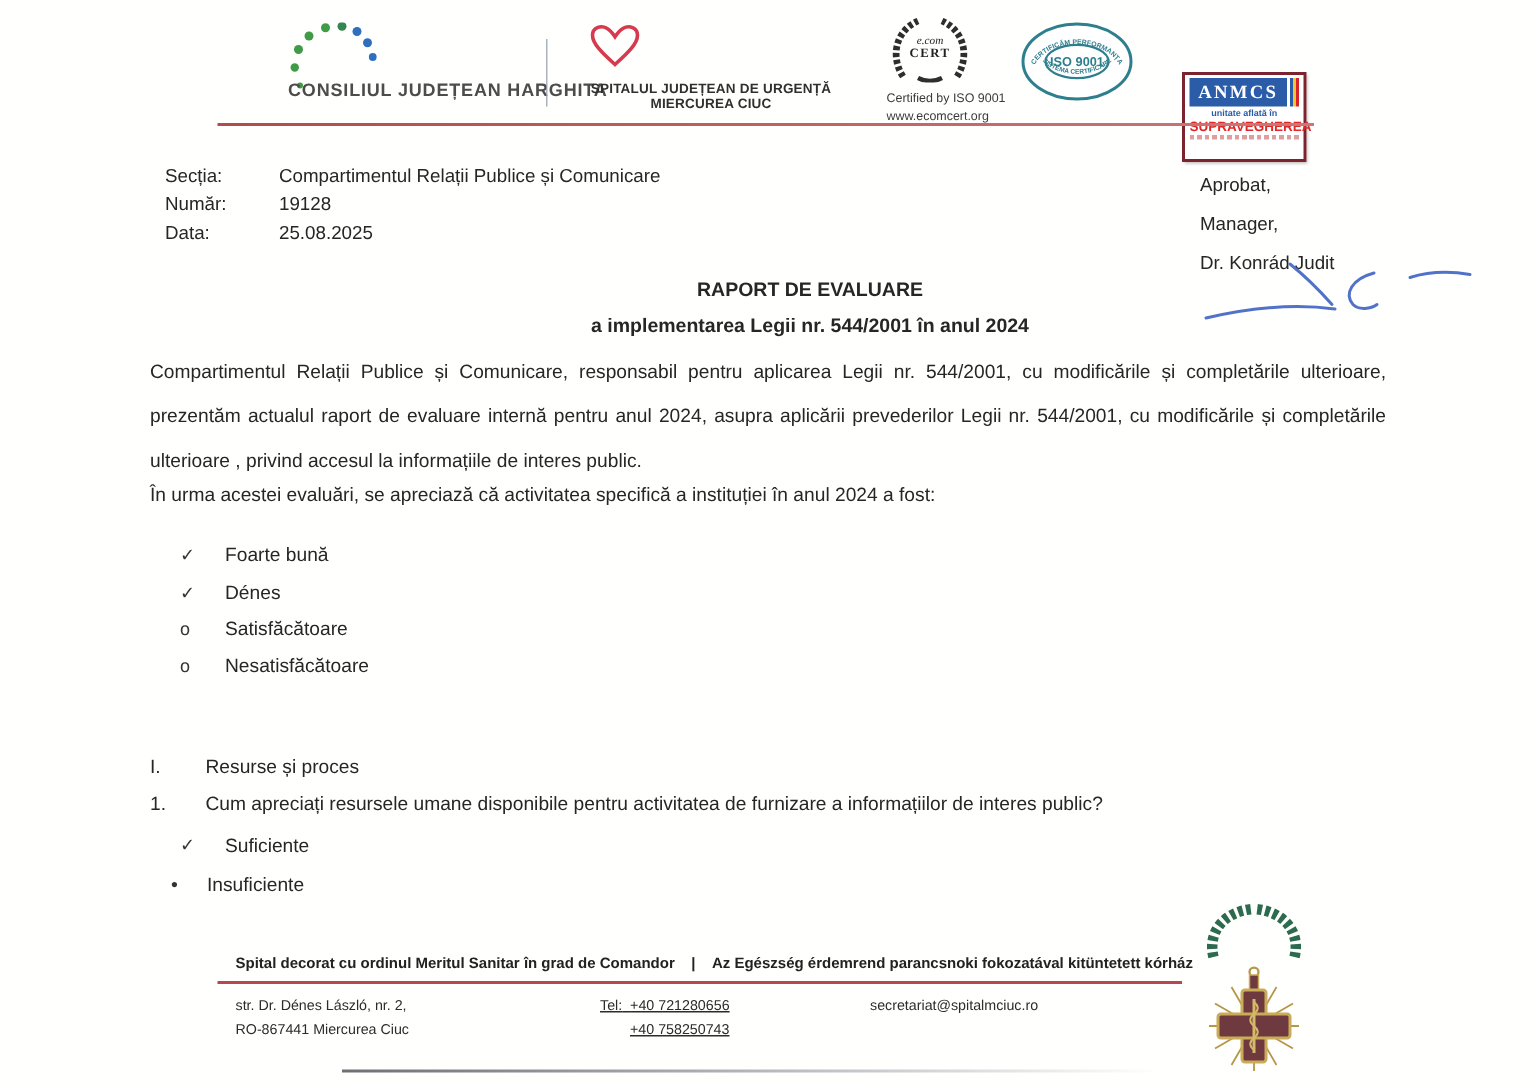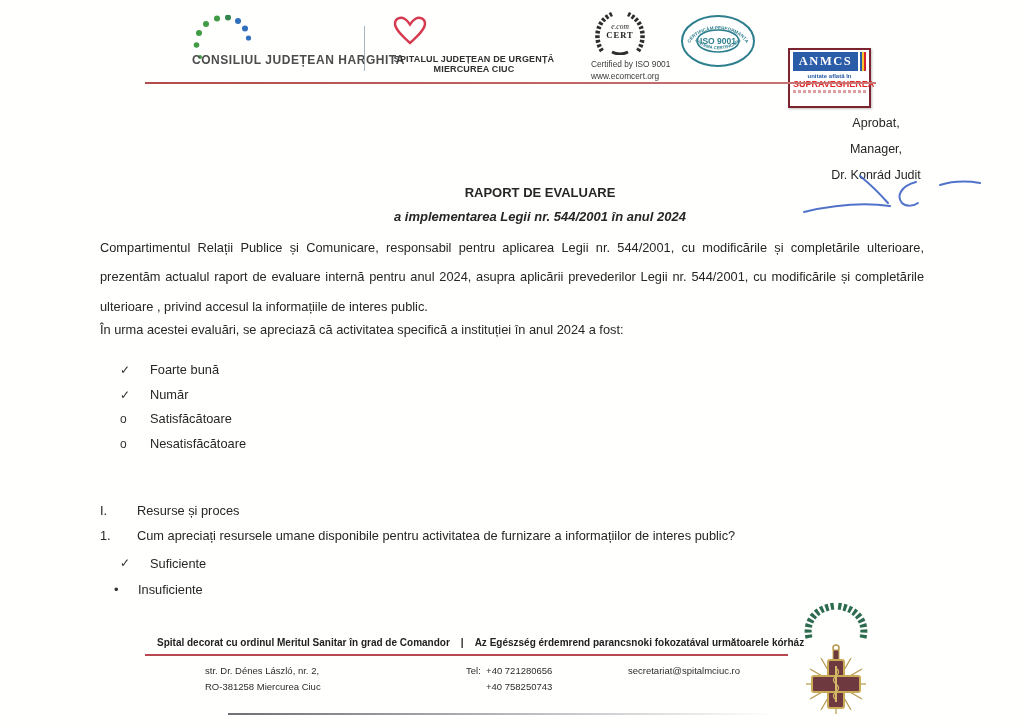--- a/index.html
+++ b/index.html
@@ -42,46 +42,46 @@
   }
   .header-rule {
     left:145px; top:82px; width:731px; height:1.6px;
     background:linear-gradient(to right,#b24c4c,#c77);
   }
 
   
   .meta-block { left:110px; top:108px; font-size:12.5px; }
   .meta-row { display:flex; line-height:19px; }
   .meta-label { width:76px; }
-  .approval-block { left:800px; top:110px; width:152px; text-align:center; font-size:12.5px; }
+  .approval-block { left:800px; top:110px; width:152px; text-align:left; font-size:12.5px; }
   .approval-block div { line-height:26px; }
 
   
   .title-block { left:100px; top:185px; width:880px; text-align:center; font-size:13px; font-weight:bold; }
-  .title-block .sub { margin-top:9px;font-style:italic; }
+  .title-block .sub { margin-top:9px; }
   .p1 { left:100px; top:233px; width:824px; font-size:12.8px; line-height:29.3px; text-align:justify; }
   .p2 { left:100px; top:322px; font-size:12.8px; }
   .p3 { left:100px; top:477px; font-size:12.8px; }
   .option-list { left:120px; top:358px; font-size:12.8px; }
   .option-item { display:flex; line-height:24.6px; }
   .option-marker { width:30px; font-size:12px; color:#333; }
   .numbered { left:100px; font-size:12.8px; display:flex; }
   .num-col { width:37px; }
   .ans1 { left:120px; top:551px; font-size:12.8px; display:flex; line-height:25px; }
   .ans1 .option-marker { width:30px; }
   .ans2 { left:114px; top:577px; font-size:12.8px; display:flex; line-height:25px; }
   .ans2 .option-marker { width:24px; font-size:13px; }
 
   
   .footer-motto { left:157px; top:637px; font-size:10px; font-weight:bold; color:#222; white-space:nowrap; }
   .footer-motto .sep { padding:0 11px; }
   .footer-rule { left:145px; top:654px; width:643px; height:1.5px; background:#b8474f; }
-  .fcol { font-size:9.5px; line-height:15.8px; color:#2c2c2c;margin-left:48px; }
+  .fcol { font-size:9.5px; line-height:15.8px; color:#2c2c2c; }
   .fcol1 { left:157px; top:663px; }
-  .fcol2 { left:418px; top:663px; }
+  .fcol2 { left:400px; top:663px;text-decoration:underline; }
   .fcol2 .tel2 { padding-left:20px; }
   .fcol3 { left:580px; top:663px; width:192px; text-align:left; }
   .scan-line {
     left:228px; top:713px; width:545px; height:2.4px;
     background:linear-gradient(to right, rgba(62,62,72,.75), rgba(120,120,132,.5) 55%, rgba(150,150,160,0));
   }
 </style>
 </head>
 <body>
 
@@ -146,20 +146,34 @@
       <div class="anmcs-title">ANMCS</div>
       <div class="anmcs-flag"></div>
     </div>
     <div class="anmcs-line1">unitate aflată în</div>
     <div class="anmcs-line2">SUPRAVEGHEREA</div>
     <div class="anmcs-micro"></div>
   </div>
 
   <div class="abs header-rule"></div>
 
+  <div class="abs meta-block">
+    <div class="meta-row">
+      <div class="meta-label">Secția:</div>
+      <div class="meta-value">Compartimentul Relații Publice și Comunicare</div>
+    </div>
+    <div class="meta-row">
+      <div class="meta-label">Număr:</div>
+      <div class="meta-value">19128</div>
+    </div>
+    <div class="meta-row">
+      <div class="meta-label">Data:</div>
+      <div class="meta-value">25.08.2025</div>
+    </div>
+  </div>
 
   <div class="abs approval-block">
     <div>Aprobat,</div>
     <div>Manager,</div>
     <div>Dr. Konrád Judit</div>
   </div>
   <div class="abs" style="left:798px; top:170px;">
     <svg width="195" height="50" viewBox="0 0 195 50">
       <g fill="none" stroke="#3f63c4" stroke-width="2" stroke-linecap="round" opacity="0.9">
         <path d="M 6,42 C 40,34 70,33 92,36"></path>
@@ -178,21 +192,21 @@
   <div class="abs p1">Compartimentul Relații Publice și Comunicare, responsabil pentru aplicarea Legii nr. 544/2001, cu modificările și completările ulterioare, prezentăm actualul raport de evaluare internă pentru anul 2024, asupra aplicării prevederilor Legii nr. 544/2001, cu modificările și completările ulterioare , privind accesul la informațiile de interes public.</div>
   <div class="abs p2">În urma acestei evaluări, se apreciază că activitatea specifică a instituției în anul 2024 a fost:</div>
 
   <div class="abs option-list">
     <div class="option-item">
       <div class="option-marker">✓</div>
       <div>Foarte bună</div>
     </div>
     <div class="option-item">
       <div class="option-marker">✓</div>
-      <div>Număr</div>
+      <div>Dénes</div>
     </div>
     <div class="option-item">
       <div class="option-marker">o</div>
       <div>Satisfăcătoare</div>
     </div>
     <div class="option-item">
       <div class="option-marker">o</div>
       <div>Nesatisfăcătoare</div>
     </div>
   </div>
@@ -211,27 +225,27 @@
   <div class="abs ans1">
     <div class="option-marker">✓</div>
     <div>Suficiente</div>
   </div>
   <div class="abs ans2">
     <div class="option-marker">•</div>
     <div>Insuficiente</div>
   </div>
 
   <div class="abs footer-motto">
-    <span>Spital decorat cu ordinul Meritul Sanitar în grad de Comandor</span><span class="sep">|</span><span>Az Egészség érdemrend parancsnoki fokozatával următoarele kórház</span>
+    <span>Spital decorat cu ordinul Meritul Sanitar în grad de Comandor</span><span class="sep">|</span><span>Az Egészség érdemrend parancsnoki fokozatával kitüntetett kórház</span>
   </div>
   <div class="abs footer-rule"></div>
 
   <div class="abs fcol fcol1">
     <div>str. Dr. Dénes László, nr. 2,</div>
-    <div>RO-381258 Miercurea Ciuc</div>
+    <div>RO-867441 Miercurea Ciuc</div>
   </div>
   <div class="abs fcol fcol2">
     <div>
       <span>Tel:</span>&nbsp;
       <span>+40 721280656</span>
     </div>
     <div class="tel2">+40 758250743</div>
   </div>
   <div class="abs fcol fcol3">
     <div>secretariat@spitalmciuc.ro</div>

